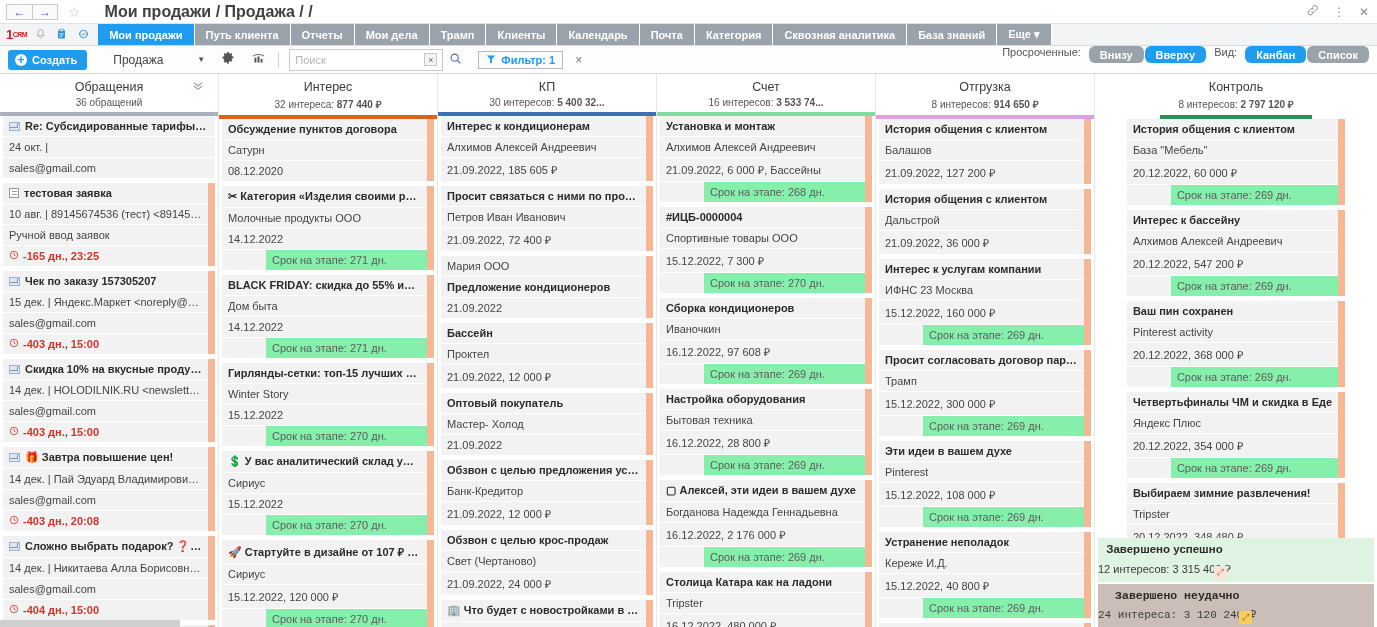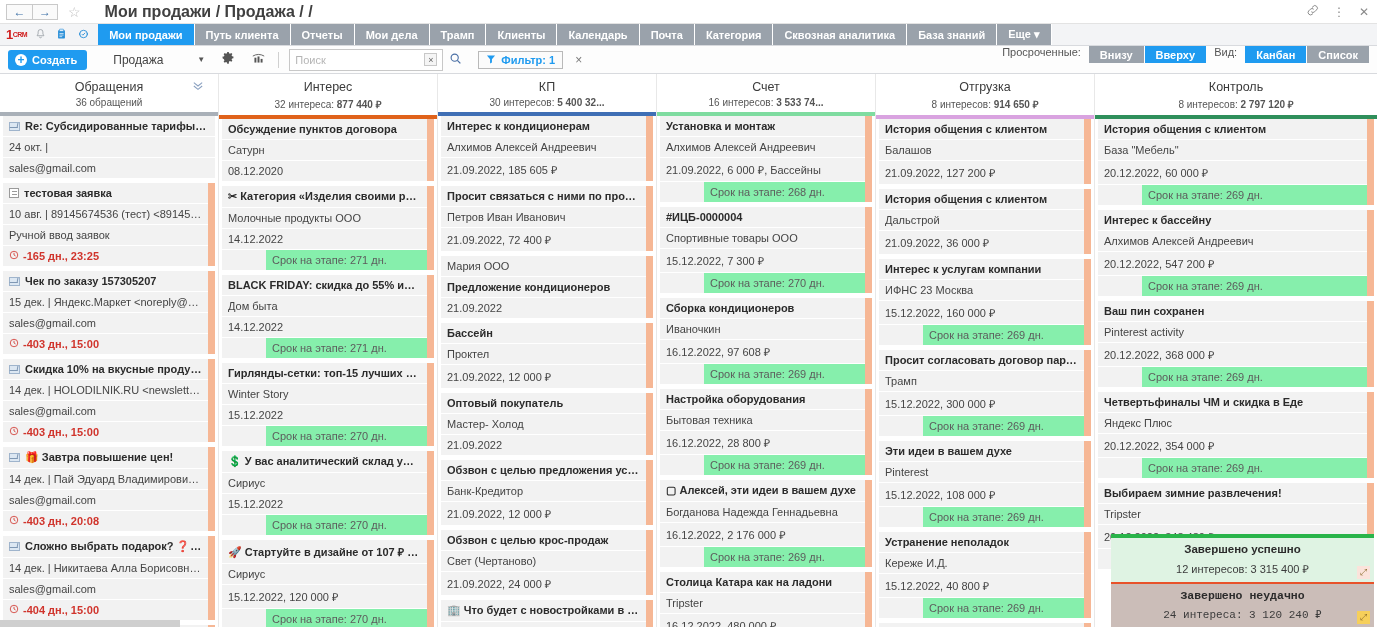--- a/index.html
+++ b/index.html
@@ -141,39 +141,40 @@
     display: flex; align-items: flex-start; gap: 8px;
   }
   .tr-label { font-size: 11px; color: #555; }
   .seg { display: flex; }
   .seg-btn {
     height: 17px; padding: 0 11px;
     display: flex; align-items: center;
     font-size: 11px; font-weight: bold;
     color: #fff; background: #9aa2ab;
     border-right: 1px solid #fff;
+    border-radius: 6px;
   }
   .seg-btn:last-child { border-right: none; }
   .seg-btn.active { background: #1f9bf0; }
 
   
   .board {
     display: flex;
     height: calc(627px - 24px - 22px - 28px);
     background: #fff;
     overflow: hidden;
   }
   .col {
     width: 219px;
     flex: 0 0 219px;
     display: flex; flex-direction: column;
     border-right: 1px solid #e8e8e8;
     position: relative;
   }
-  .col:last-child { flex: 1 1 auto; border-right: none; }
+  .col:last-child { flex: 1 1 auto; border-right: none; align-items: center; }
   .col-head {
     padding: 6px 0 0 0;
     text-align: center;
     position: relative;
   }
   .col-title { font-size: 12.5px; color: #3b3b3b; }
   .col-sub {
     font-size: 10px; color: #555; margin-top: 3px;
     white-space: nowrap; overflow: hidden; text-overflow: ellipsis;
     padding: 0 18px;
@@ -258,22 +259,22 @@
   .form-ic::after {
     content: "";
     position: absolute; left: 2px; top: 2px;
     width: 5px; height: 1px; background: #9a9a9a;
     box-shadow: 0 3px 0 #9a9a9a;
   }
 
   
   .status-card {
     position: absolute;
-    left: 16px; right: 3px;
-    display: flex; flex-direction: column;
+    left: 3px; right: 3px;
+    display: flex; flex-direction: row;
     text-align: center;
   }
   .status-bar { height: 4px; }
   .status-body { padding: 5px 0 6px; position: relative; }
   .status-title { font-size: 11.5px; font-weight: bold; color: #2b2b2b; }
   .status-sub { font-size: 11px; color: #3b3b3b; margin-top: 6px; }
   .status-resize {
     position: absolute; right: 4px; bottom: 3px;
     width: 13px; height: 13px;
     display: flex; align-items: center; justify-content: center;

